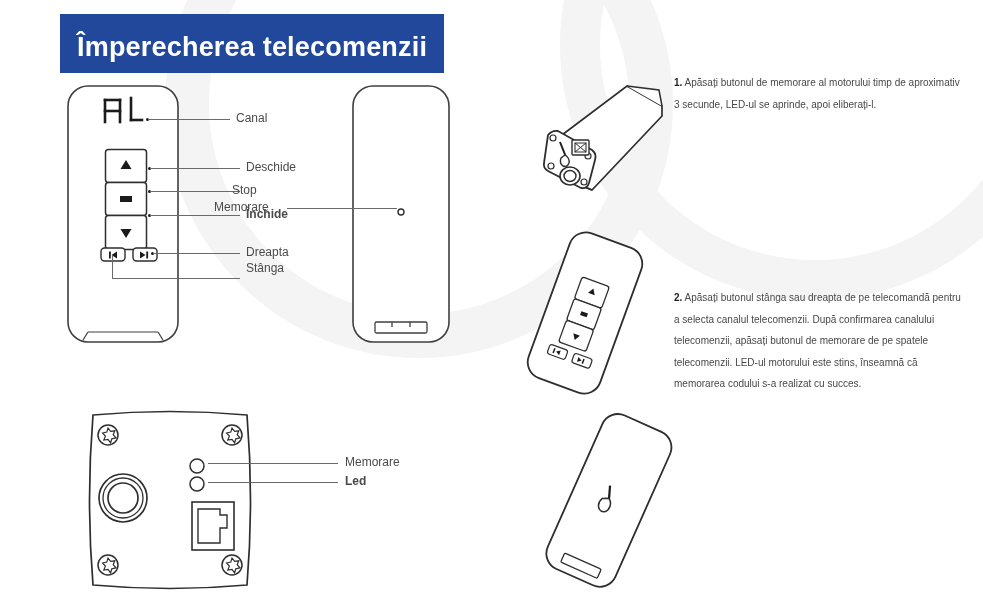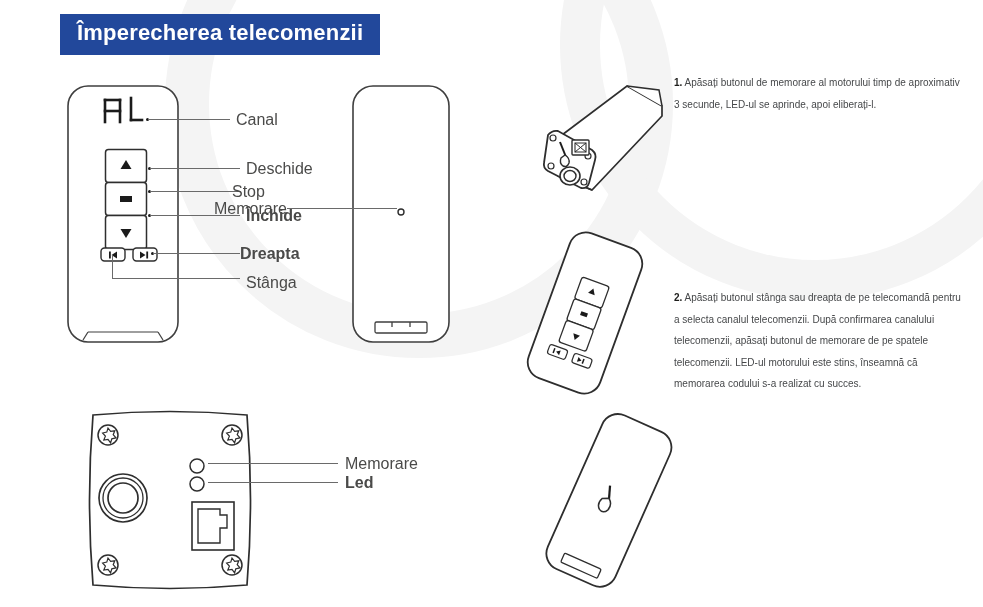--- a/index.html
+++ b/index.html
@@ -29,36 +29,37 @@
 
   
   #title-banner {
     position: absolute;
     left: 60px;
     top: 14px;
     padding: 7px 17px 10px 17px;
     background: #22489B;
   }
   #title-banner .title-text {
-    font-size: 22px;
+    font-size: 27px;
     font-weight: bold;
     color: #ffffff;
     letter-spacing: .2px;
     white-space: nowrap;
     line-height: 1.1;
+    margin-top: 12px;
   }
 
   
   .fig { position: absolute; }
   .fig svg { display: block; overflow: visible; }
 
   
   .label {
     position: absolute;
-    font-size: 16px;
+    font-size: 12px;
     color: #4a4a49;
     white-space: nowrap;
     line-height: 1;
   }
 
   
   .leader {
     position: absolute;
     height: 0;
     border-top: 1px solid #6a6a6a;
@@ -163,25 +164,25 @@
 <div class="dot" style="left:148px; top:190px;"></div>
 <div class="leader" style="left:150px; top:191px; width:90px;"></div>
 <div class="label" style="left:232px; top:184px;">Stop</div>
 
 <div class="dot" style="left:148px; top:214px;"></div>
 <div class="leader" style="left:150px; top:215px; width:90px;"></div>
 <div class="label" style="left:246px; top:208px;font-weight:bold;">Închide</div>
 
 <div class="dot" style="left:151px; top:252px;"></div>
 <div class="leader" style="left:153px; top:253px; width:87px;"></div>
-<div class="label" style="left:240px; top:246px;font-weight:bold;">Dreapta</div>
+<div class="label" style="left:246px; top:246px;">Dreapta</div>
 
 <div class="leader-v" style="left:112px; top:256px; height:22px;"></div>
 <div class="leader" style="left:112px; top:278px; width:128px;"></div>
-<div class="label" style="left:246px; top:275px;">Stânga</div>
+<div class="label" style="left:246px; top:262px;">Stânga</div>
 
 <div class="fig" id="fig-remote-back" style="left:351px; top:84px;">
   <svg width="100" height="260" viewBox="0 0 100 260">
     <rect x="2" y="2" width="96" height="256" rx="20" ry="20" fill="#ffffff" stroke="#3f3f3f" stroke-width="1.6"></rect>
 
     <rect x="24" y="238" width="52" height="11" rx="1.5" ry="1.5" fill="#fff" stroke="#3f3f3f" stroke-width="1.3"></rect>
     <path d="M 41 238 L 41 243" stroke="#3f3f3f" stroke-width="1.3"></path>
     <path d="M 59 238 L 59 243" stroke="#3f3f3f" stroke-width="1.3"></path>
 
     <circle cx="50" cy="128" r="3" fill="#ffffff" stroke="#2e2e2e" stroke-width="1.4"></circle>

